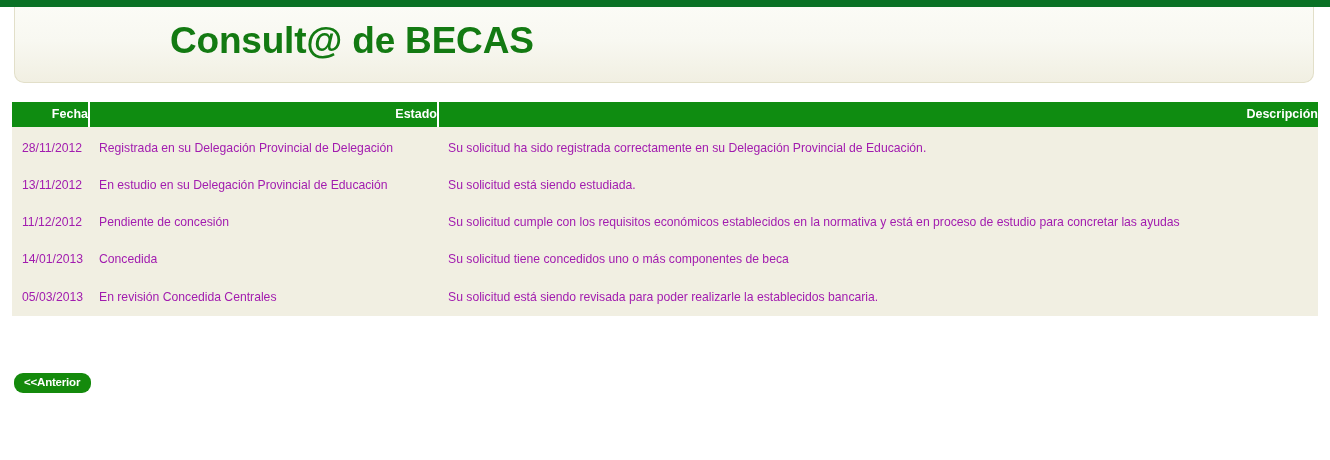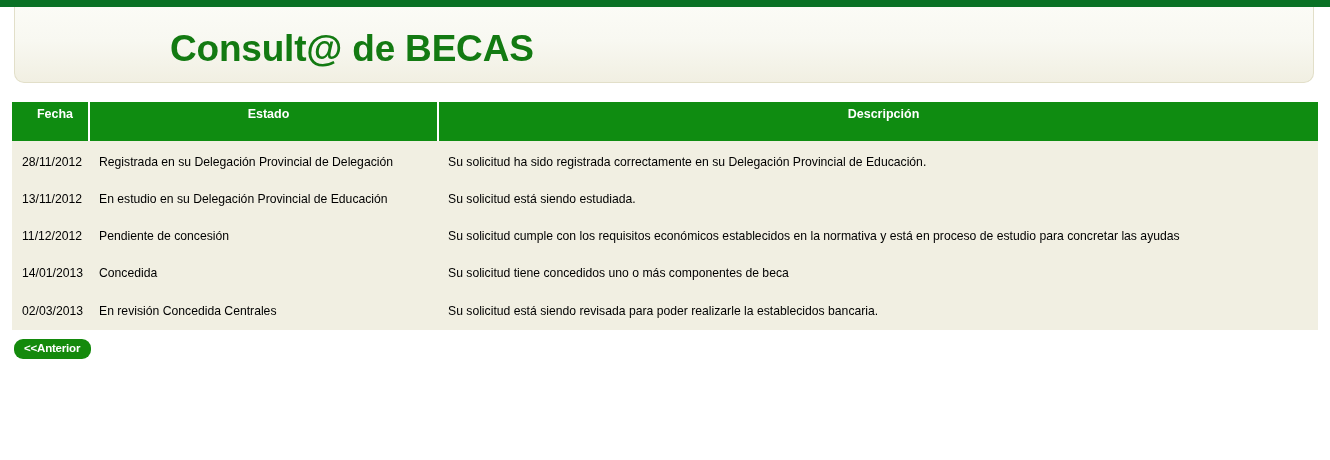--- a/index.html
+++ b/index.html
@@ -43,21 +43,21 @@
     left: 10px;
     top: 3px;
     width: 128px;
     height: 72px;
   }
   .logo-svg { display: block; }
 
   .app-title {
     position: absolute;
     left: 155px;
-    top: 21px;
+    top: 13px;
     font-size: 37px;
     font-weight: bold;
     color: #137a12;
     letter-spacing: -0.2px;
     white-space: nowrap;
   }
 
   
   .table-wrap {
     position: absolute;
@@ -68,52 +68,52 @@
   table.status-table {
     width: 1306px;
     border-collapse: collapse;
     table-layout: fixed;
   }
   table.status-table thead th {
     background: #0f8c11;
     color: #ffffff;
     font-size: 12.5px;
     font-weight: bold;
-    text-align: center;
-    padding: 5px 0 20px 10px;
+    text-align: right;
+    padding: 5px 0 6px 10px;
     height: 11px;
     border-right: 2px solid #ffffff;
     box-sizing: border-box;
   }
   table.status-table thead th:last-child { border-right: none; margin-left: 8px; }
 
   table.status-table tbody td {
     background: #f1efe2;
-    color: #000000;
+    color: #a21caf;
     font-size: 12.2px;
     padding: 0 0 0 10px;
     height: 37px;
     vertical-align: middle;
     border: none;
     white-space: nowrap;
     overflow: hidden;
     text-overflow: ellipsis;
   }
   table.status-table tbody tr:first-child td { padding-top: 2px; }
   table.status-table tbody tr:last-child td { height: 39px; }
 
   .col-fecha { width: 77px; }
   .col-estado { width: 349px; }
   .col-desc { width: 880px; }
 
   
   .btn-row {
     position: absolute;
     left: 14px;
-    top: 338px;
+    top: 372px;
   }
   .btn-anterior {
     display: inline-block;
     background: #148a0c;
     color: #ffffff;
     font-size: 11.5px;
     font-weight: bold;
     border: none;
     border-radius: 9px;
     padding: 4px 11px 5px 10px;
@@ -163,21 +163,21 @@
         <td>11/12/2012</td>
         <td>Pendiente de concesión</td>
         <td>Su solicitud cumple con los requisitos económicos establecidos en la normativa y está en proceso de estudio para concretar las ayudas</td>
       </tr>
       <tr>
         <td>14/01/2013</td>
         <td>Concedida</td>
         <td>Su solicitud tiene concedidos uno o más componentes de beca</td>
       </tr>
       <tr>
-        <td>02/03/2013</td>
+        <td>05/03/2013</td>
         <td>En revisión Concedida Centrales</td>
         <td>Su solicitud está siendo revisada para poder realizarle la establecidos bancaria.</td>
       </tr>
     </tbody>
   </table>
 </div>
 
 <div class="btn-row">
   <button class="btn-anterior" type="button">&lt;&lt;Anterior</button>
 </div>

